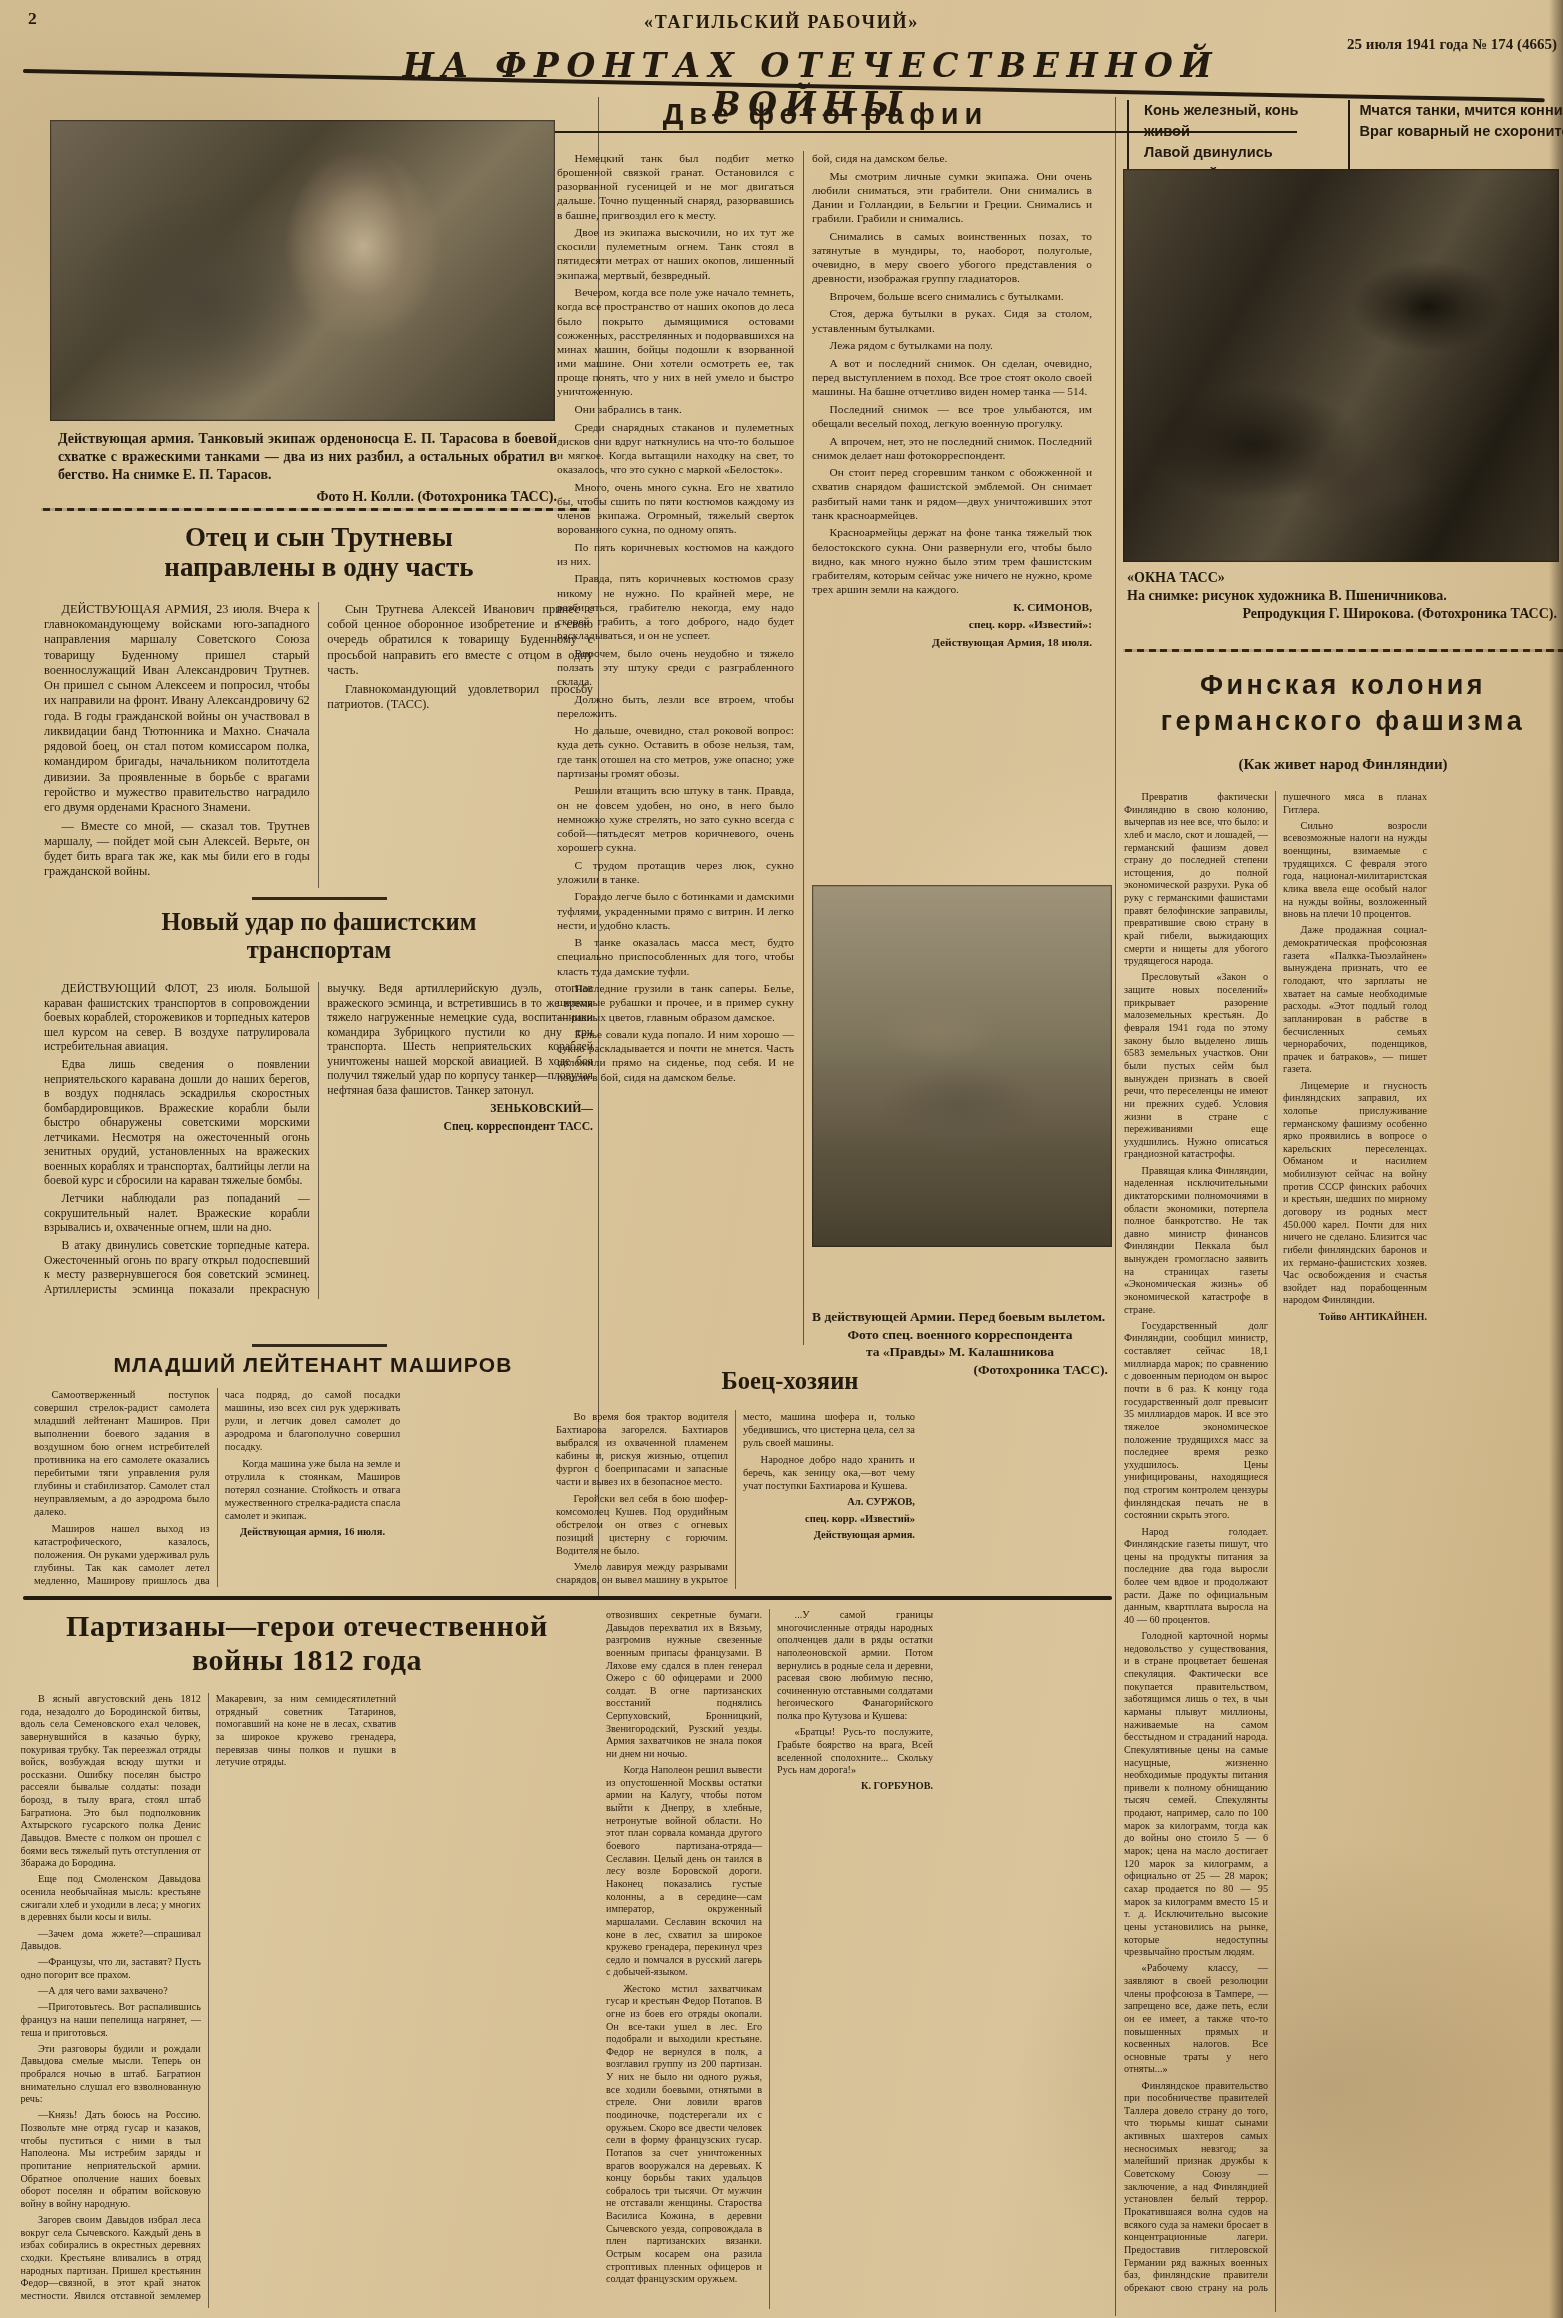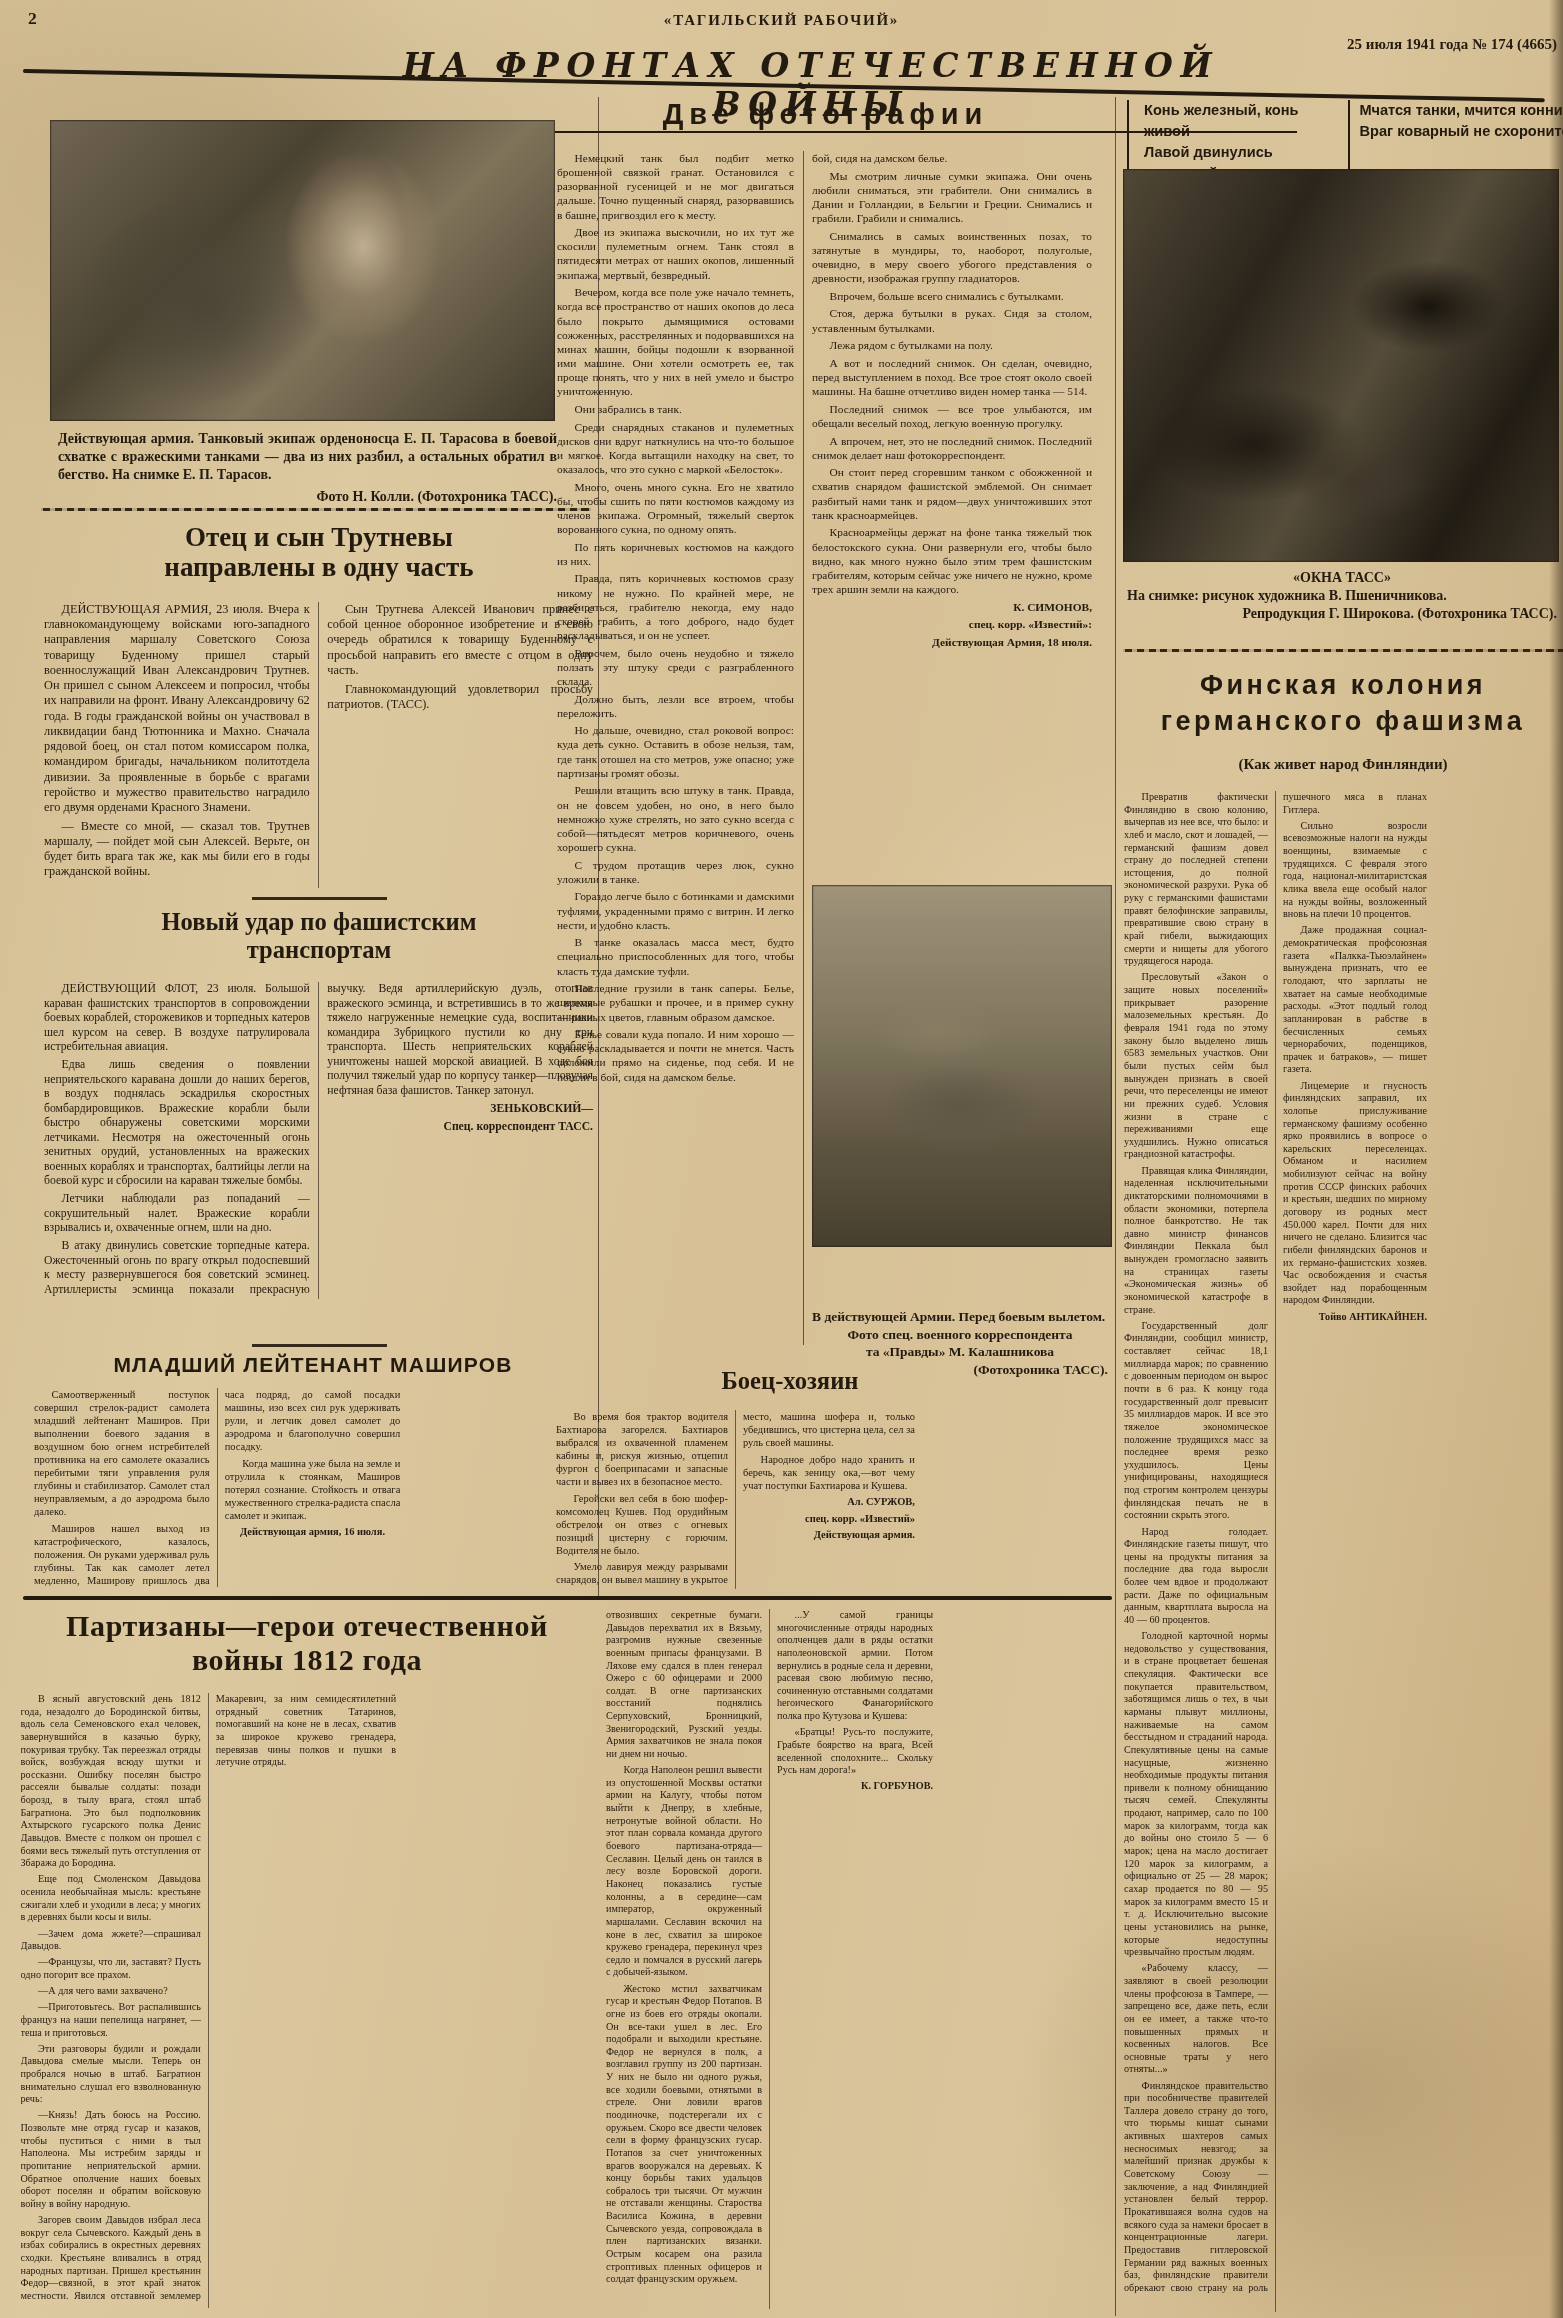--- a/index.html
+++ b/index.html
@@ -30,21 +30,21 @@
   .headline-sans{font-family:"Liberation Sans",sans-serif; font-weight:bold; text-align:center;}
   .photo{box-shadow:0 0 0 1.2px rgba(40,30,16,.6) inset; filter:sepia(12%);}
   .caption{line-height:1.3;}
 </style>
 </head>
 <body>
 
 <div id="page">
 
   <div class="abs" style="left:28px; top:8.2px; font-weight:bold; font-size:17.6px;">2</div>
-  <div class="abs" style="left:489px; top:11.7px; width:585px; text-align:center; font-weight:bold; font-size:15px; letter-spacing:1.8px;">«ТАГИЛЬСКИЙ РАБОЧИЙ»</div>
+  <div class="abs" style="left:489px; top:11.7px; width:585px; text-align:center; font-weight:bold; font-size:18px; letter-spacing:1.8px;">«ТАГИЛЬСКИЙ РАБОЧИЙ»</div>
   <div class="abs" style="left:1188px; top:36px; width:369px; text-align:right; font-weight:bold; font-size:15px;">25 июля 1941 года № 174 (4665)</div>
   <div class="abs rule-thick" style="left:23.4px; top:69px; width:1522px; transform:rotate(1.1deg); transform-origin:left center;"></div>
 
   <div class="abs" style="left:325px; top:46px; width:972px; text-align:center;">
     <div style="font-family:'DejaVu Serif',serif; font-style:italic; font-weight:bold; font-size:33px; letter-spacing:7.6px; border-bottom:2.9px solid #241b10; padding-bottom:7px;">НА ФРОНТАХ ОТЕЧЕСТВЕННОЙ ВОЙНЫ</div>
   </div>
 
   <div class="abs vline" style="left:598px; top:97px; height:1501px;"></div>
   <div class="abs vline" style="left:1115px; top:97px; height:2219px;"></div>
   <div class="abs vline" style="left:803px; top:151px; height:1194px;"></div>
@@ -191,21 +191,21 @@
     </div>
   </div>
 
   <div class="abs photo" style="left:1123px; top:169px; width:436px; height:393px;
        background:
         radial-gradient(ellipse 152px 82px at 30% 70%, #1f1a12 0%, transparent 70%),
         radial-gradient(ellipse 117px 70px at 70% 35%, #17130c 0%, transparent 65%),
         radial-gradient(ellipse 105px 53px at 55% 80%, #40372a 0%, transparent 70%),
         linear-gradient(120deg, #4f4635 0%, #2a241a 30%, #534a38 55%, #211c13 80%, #3b3325 100%);"></div>
   <div class="abs caption" style="left:1127px; top:569px; width:430px; font-size:14px; font-weight:bold;">
-    <div style="text-align:center;">«ОКНА ТАСС»</div>
+    <div style="">«ОКНА ТАСС»</div>
     <div style="text-align:left;">На снимке: рисунок художника В. Пшеничникова.</div>
     <div style="text-align:right;">Репродукция Г. Широкова. (Фотохроника ТАСС).</div>
   </div>
   <div class="abs squiggle" style="left:1123px; top:649px; width:441px;"></div>
 
   <div class="abs headline-sans" style="left:1144px; top:667px; width:398px; font-size:27px; letter-spacing:3.5px; line-height:1.35;">
     <div>Финская колония</div>
     <div>германского фашизма</div>
   </div>
   <div class="abs" style="left:1144px; top:756px; width:398px; text-align:center; font-size:15px; font-weight:bold;">(Как живет народ Финляндии)</div>

